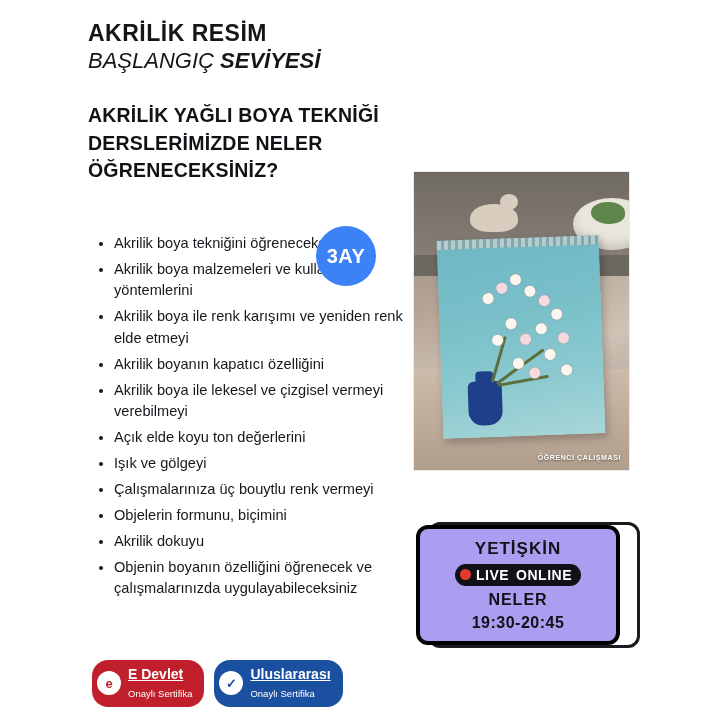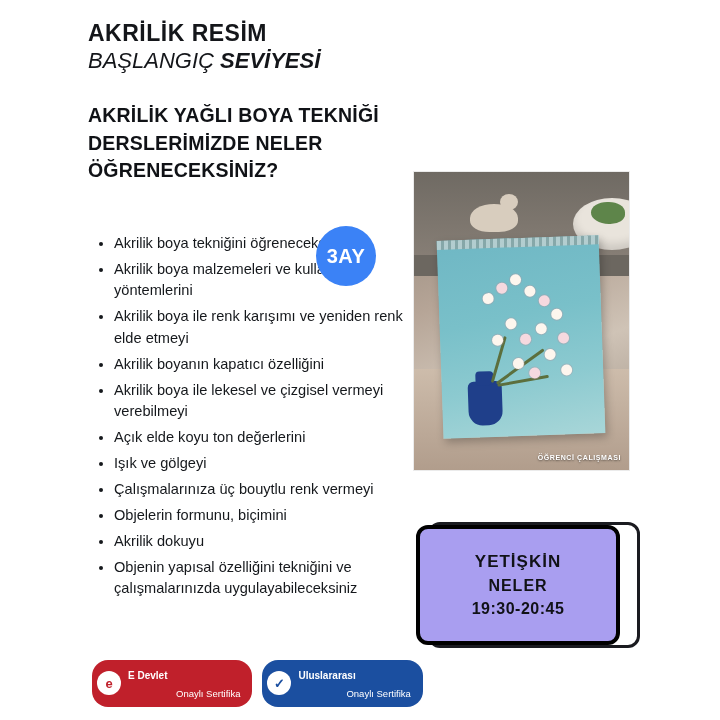--- a/index.html
+++ b/index.html
@@ -313,22 +313,22 @@
     align-items: center;
     justify-content: center;
     font-size: 13px;
     font-weight: bold;
   }
   .cert.red .seal { color: #c0202b; }
   .cert.blue .seal { color: #1b4fa0; }
   .cert .txt {
     line-height: 1.15;
   }
-  .cert .t1 { font-size: 10px; font-weight: bold; }
-  .cert .t2 { font-size: 9.5px; margin-left: 48px; }
+  .cert .t1 { font-size: 14px; font-weight: bold; text-decoration: underline; }
+  .cert .t2 { font-size: 9.5px; }
 </style>
 </head>
 <body>
 
 <div class="page">
 
   <div class="header">
     <div class="line1">AKRİLİK RESİM</div>
     <div class="line2"><span>BAŞLANGIÇ </span><b>SEVİYESİ</b></div>
   </div>
@@ -339,21 +339,21 @@
     <li>Akrilik boya tekniğini öğreneceksiniz</li>
     <li>Akrilik boya malzemeleri ve kullanma yöntemlerini</li>
     <li>Akrilik boya ile renk karışımı ve yeniden renk elde etmeyi</li>
     <li>Akrilik boyanın kapatıcı özelliğini</li>
     <li>Akrilik boya ile lekesel ve çizgisel vermeyi verebilmeyi</li>
     <li>Açık elde koyu ton değerlerini</li>
     <li>Işık ve gölgeyi</li>
     <li>Çalışmalarınıza üç bouytlu renk vermeyi</li>
     <li>Objelerin formunu, biçimini</li>
     <li>Akrilik dokuyu</li>
-    <li>Objenin yapısal özelliğini tekniğini ve çalışmalarınızda uygulayabileceksiniz</li>
+    <li>Objenin boyanın özelliğini öğrenecek ve çalışmalarınızda uygulayabileceksiniz</li>
   </ul>
 
   <div class="badge-circle">3AY</div>
 
   <div class="photo">
     <div class="room"></div>
     <div class="wall"></div>
     <div class="shelf"></div>
     <div class="table"></div>
     <div class="plate"></div>
@@ -383,20 +383,25 @@
       <div class="blossom" style="left:120px; top:128px;"></div>
     </div>
 
     <div class="caption">ÖĞRENCİ ÇALIŞMASI</div>
   </div>
 
   <div class="live-wrap">
     <div class="live-shadow"></div>
     <div class="live-card">
       <div class="adult">YETİŞKİN</div>
+      <div class="live-pill">
+        <span class="dot"></span>
+        <span class="live-text">LIVE</span>
+        <span class="online-text">ONLINE</span>
+      </div>
       <div class="day">NELER</div>
       <div class="time">19:30-20:45</div>
     </div>
   </div>
 
   <div class="certs">
     <div class="cert red">
       <span class="seal">e</span>
       <span class="txt">
         <span class="t1">E Devlet</span><br>

